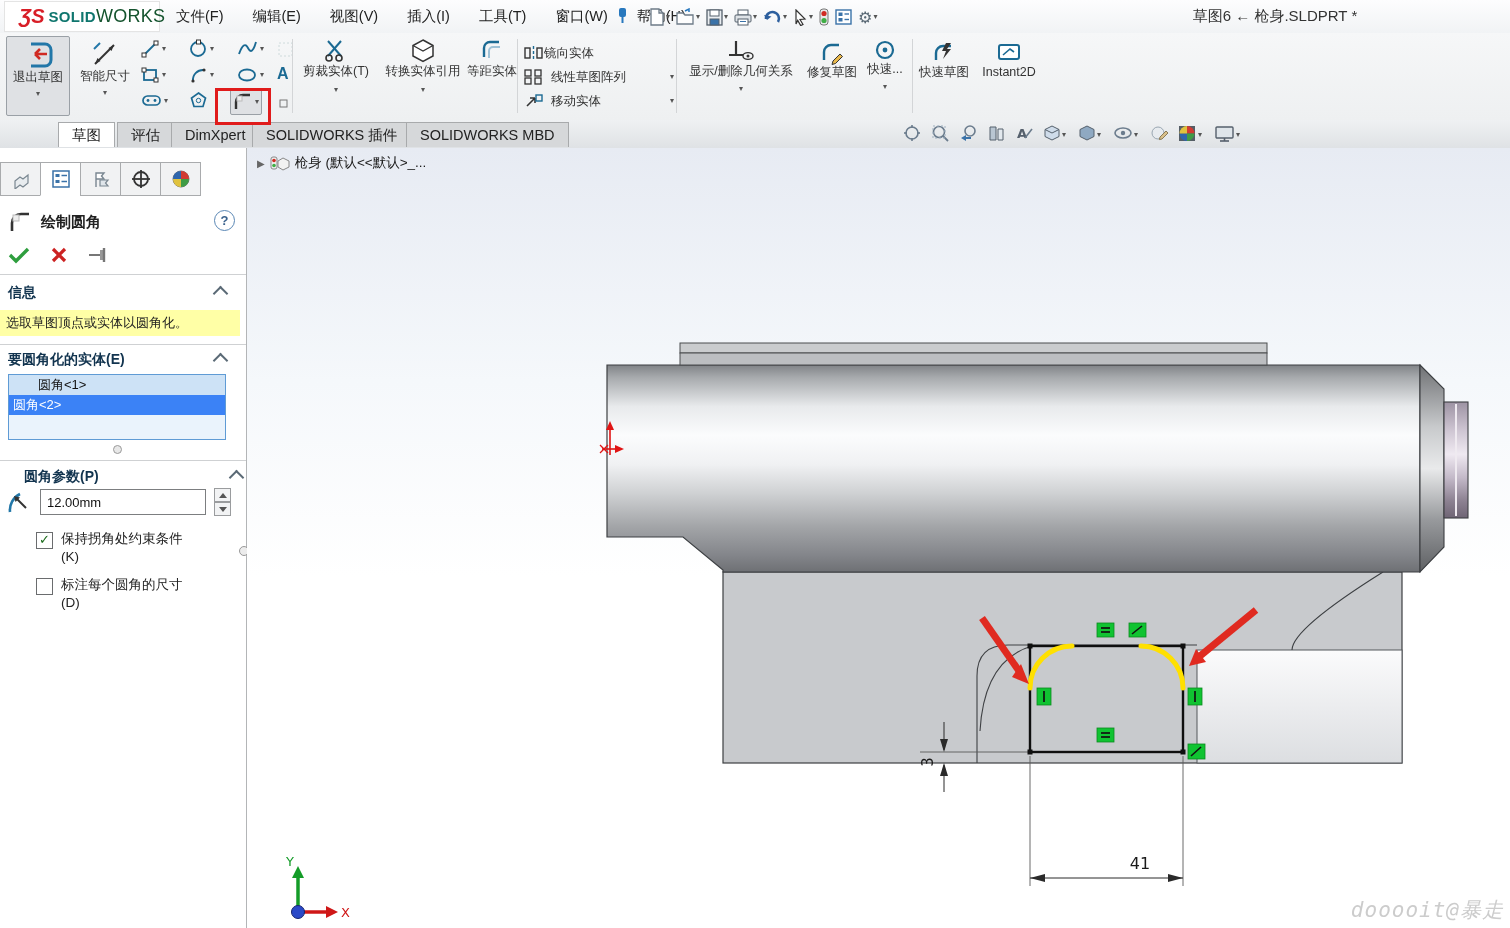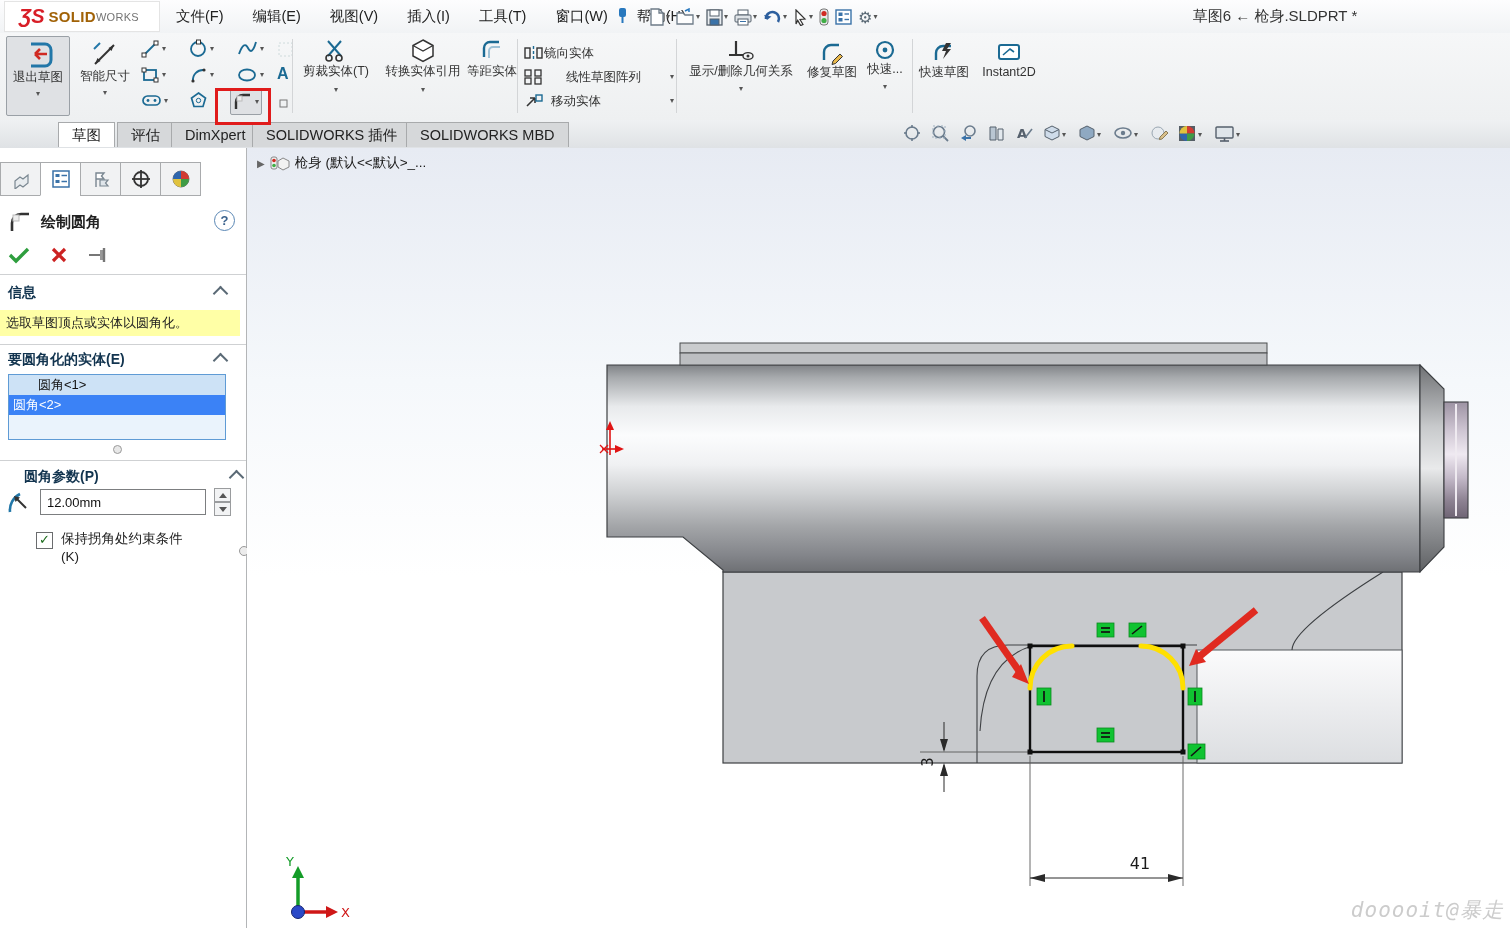--- a/index.html
+++ b/index.html
@@ -5,22 +5,22 @@
   html,body{margin:0;padding:0;background:#888;}
   .app{position:relative;width:1510px;height:928px;background:#fff;overflow:hidden;
        font-family:"Liberation Sans","DejaVu Sans",sans-serif;color:#333;}
   .abs{position:absolute;}
   
   .menubar{left:0;top:0;width:1510px;height:33px;background:linear-gradient(#fdfdfe,#f1f3f5);
            border-bottom:1px solid #d9dbdd;}
   .logo{left:4px;top:1px;width:156px;height:31px;background:#fff;border:1px solid #e4e4e4;
         display:flex;align-items:center;padding-left:14px;box-sizing:border-box;}
   .logo .mark{font-style:italic;font-weight:bold;font-size:20px;color:#d81e27;margin-right:4px;}
-  .logo .solid{font-weight:bold;font-size:15px;color:#a16207;letter-spacing:.3px;}
-  .logo .works{font-weight:normal;font-size:11px;color:#737373;letter-spacing:.3px;}
+  .logo .solid{font-weight:bold;font-size:15px;color:#0f766e;letter-spacing:.3px;}
+  .logo .works{font-weight:normal;font-size:18px;color:#14532d;letter-spacing:.3px;}
   .menus{left:172px;top:0;height:33px;display:flex;align-items:center;gap:21px;font-size:14.5px;color:#222;}
   .menus span{cursor:default;padding:2px 4px;}
   .pin-ic{left:612px;top:7px;}
   .qat{left:648px;top:3px;height:28px;display:flex;align-items:center;gap:4px;}
   .qicon{display:flex;align-items:center;gap:1px;padding:1px;}
   .dd{font-size:8px;color:#555;line-height:1;}
   .doc-title{left:1110px;top:0;width:330px;height:33px;display:flex;align-items:center;justify-content:center;
              font-size:15px;color:#333;}
   
   .ribbon{left:0;top:33px;width:1510px;height:87px;background:linear-gradient(#f6f7f8,#eef0f1);}
@@ -311,21 +311,21 @@
 
     <div class="abs" style="left:524px;top:8px;width:150px;">
       <div style="display:flex;align-items:center;height:24px;">
         <svg width="20" height="16">
             <rect x="1" y="3" width="5" height="10" fill="none" stroke="#333" stroke-width="1.4"></rect>
             <rect x="13" y="3" width="5" height="10" fill="none" stroke="#333" stroke-width="1.4"></rect>
             <line x1="9.5" y1="1" x2="9.5" y2="15" stroke="#1b6a93" stroke-dasharray="3 2" stroke-width="1.4"></line>
           </svg>
         <span style="font-size:12.5px;">镜向实体</span>
       </div>
-      <div style="display:flex;align-items:center;gap:22px;height:24px;">
+      <div style="display:flex;align-items:center;gap:7px;height:24px;">
         <svg width="20" height="16">
             <rect x="1" y="1" width="6" height="6" fill="none" stroke="#333" stroke-width="1.3"></rect>
             <rect x="11" y="1" width="6" height="6" fill="none" stroke="#333" stroke-width="1.3"></rect>
             <rect x="1" y="9" width="6" height="6" fill="none" stroke="#333" stroke-width="1.3"></rect>
             <rect x="11" y="9" width="6" height="6" fill="none" stroke="#333" stroke-width="1.3"></rect>
           </svg>
         <span style="font-size:12.5px;flex:1;">线性草图阵列</span>
         <span class="dd">▾</span>
       </div>
       <div style="display:flex;align-items:center;gap:7px;height:24px;">
@@ -553,20 +553,25 @@
           </div>
         <div>
             <span class="tri-dn"></span>
           </div>
       </div>
     </div>
     <div class="abs cbrow" style="top:382px;width:190px;">
       <span class="cbox">✓</span>
       <span><span>保持拐角处约束条件</span><br>
             <span>(K)</span></span>
+    </div>
+    <div class="abs cbrow" style="top:428px;width:190px;">
+      <span class="cbox"></span>
+      <span><span>标注每个圆角的尺寸</span><br>
+            <span>(D)</span></span>
     </div>
     <div class="abs splitdot"></div>
   </div>
 
   <div class="abs viewport">
     <svg class="abs vsvg" width="1263" height="780" viewBox="247 148 1263 780">
       <defs>
         <linearGradient id="barrelGrad" x1="0" y1="0" x2="0" y2="1">
           <stop offset="0" stop-color="#808387"></stop>
             <stop offset=".06" stop-color="#a7aaad"></stop>

